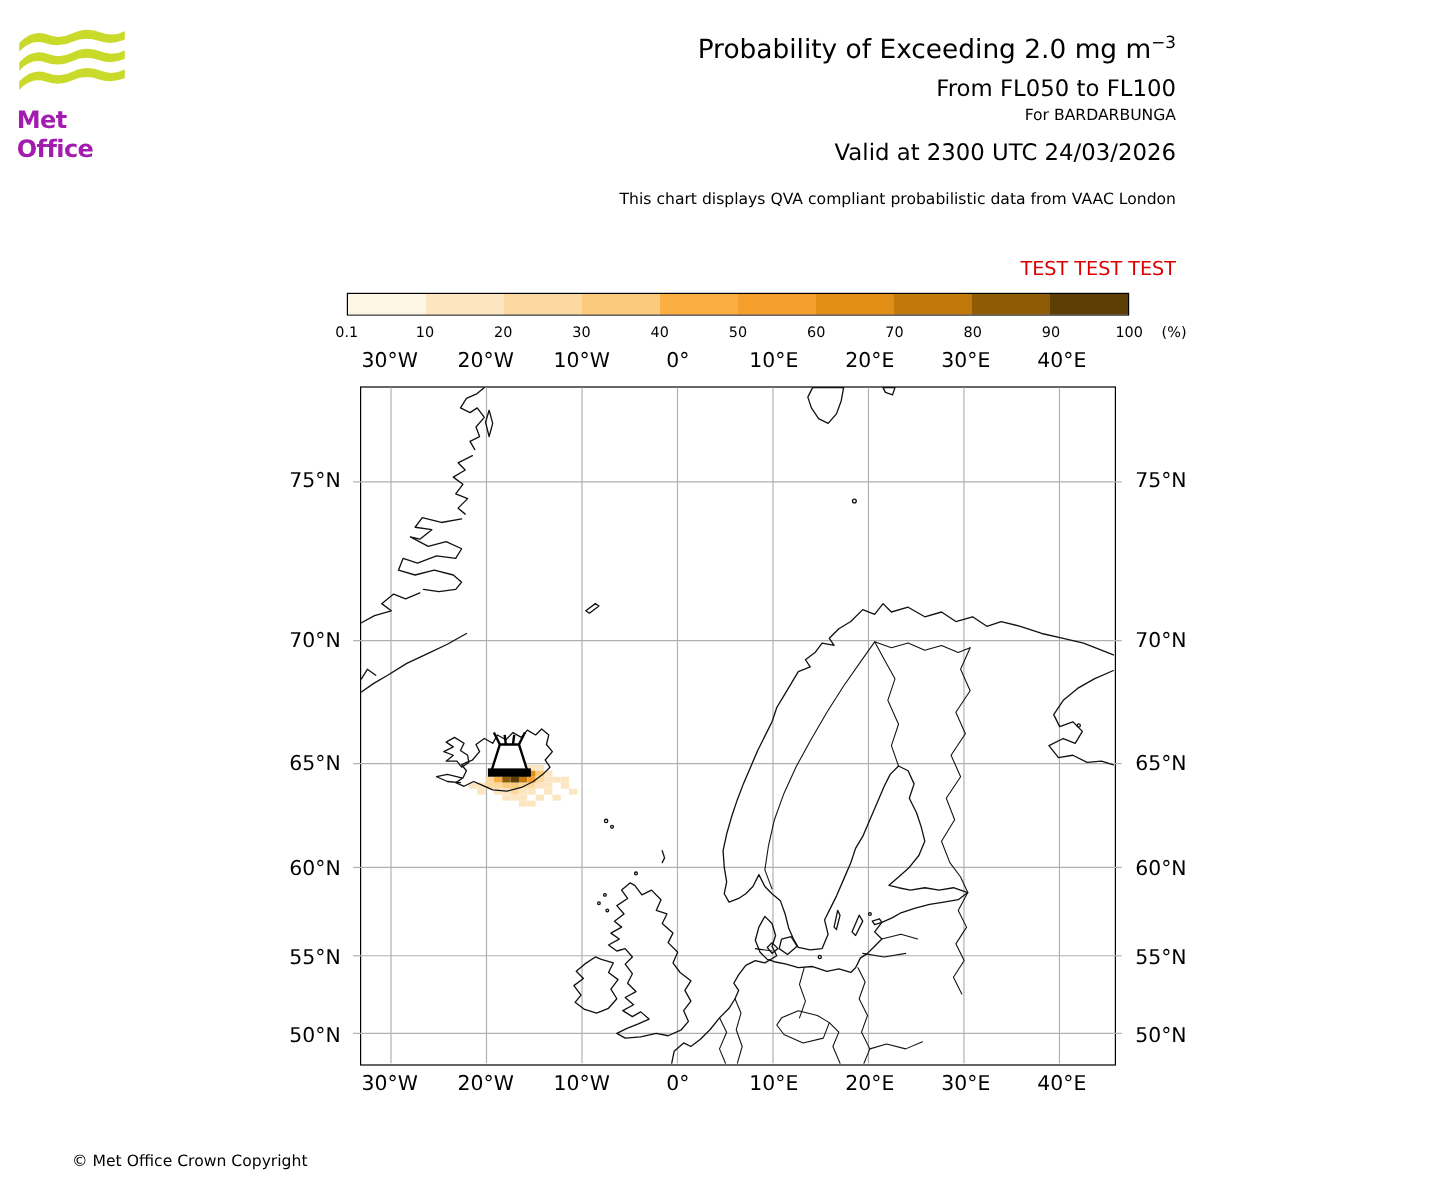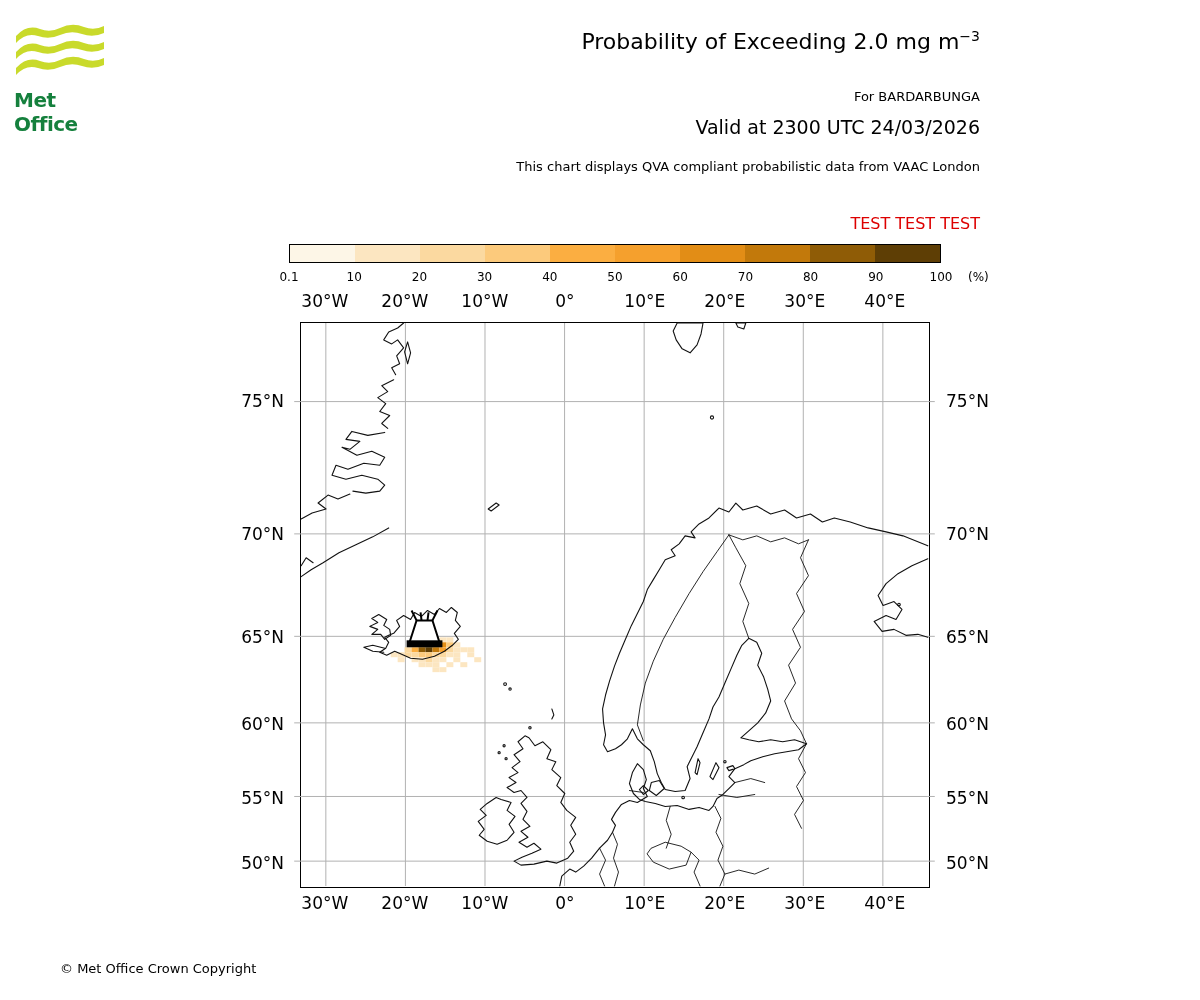--- a/index.html
+++ b/index.html
@@ -46,24 +46,25 @@
 <div id="page">
 
   <div id="logo">
     <svg width="92" height="60" viewBox="0 0 92 60">
       <g stroke="none">
         <path class="logo-wave" d="M2,14 Q13,2 26,7 Q36,11 46,6 Q58,0 70,5 Q80,9 90,4 L90,11 Q79,16 68,12 Q57,8 46,13 Q35,18 24,14 Q12,10 2,21 Z" fill="#c9da2b"></path>
         <path class="logo-wave" d="M2,30 Q13,18 26,23 Q36,27 46,22 Q58,16 70,21 Q80,25 90,20 L90,27 Q79,32 68,28 Q57,24 46,29 Q35,34 24,30 Q12,26 2,37 Z" fill="#c9da2b"></path>
         <path class="logo-wave" d="M2,46 Q13,34 26,39 Q36,43 46,38 Q58,32 70,37 Q80,41 90,36 L90,43 Q79,48 68,44 Q57,40 46,45 Q35,50 24,46 Q12,42 2,53 Z" fill="#c9da2b"></path>
       </g>
     </svg>
-    <div id="logo-text" style="color: #15803d;">Met Office</div>
+    <div id="logo-text" style="color: #a21caf;">Met Office</div>
   </div>
 
   <div id="title" class="hdr"><span>Probability of Exceeding 2.0 mg m</span><sup>−3</sup></div>
+  <div id="sub1" class="hdr">From FL050 to FL100</div>
   <div id="sub2" class="hdr">For BARDARBUNGA</div>
   <div id="sub3" class="hdr">Valid at 2300 UTC 24/03/2026</div>
   <div id="note" class="hdr">This chart displays QVA compliant probabilistic data from VAAC London</div>
   <div id="test-banner" class="hdr" style="color: rgb(221, 0, 0);">TEST TEST TEST</div>
 
   <div id="cb-segments">
       <div class="cb-seg" style="background: rgb(253, 246, 231);"></div>
       <div class="cb-seg" style="background: rgb(252, 230, 193);"></div>
       <div class="cb-seg" style="background: rgb(251, 217, 160);"></div>
       <div class="cb-seg" style="background: rgb(252, 202, 124);"></div>

